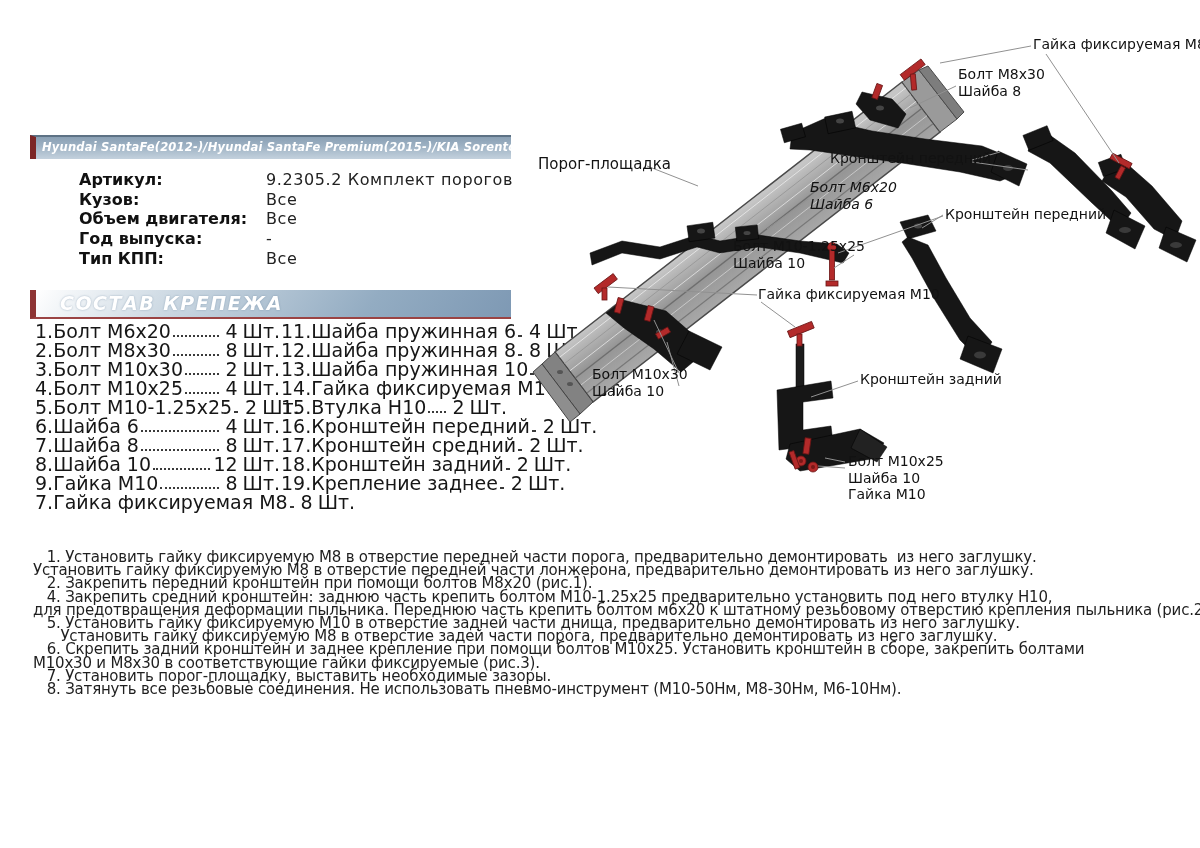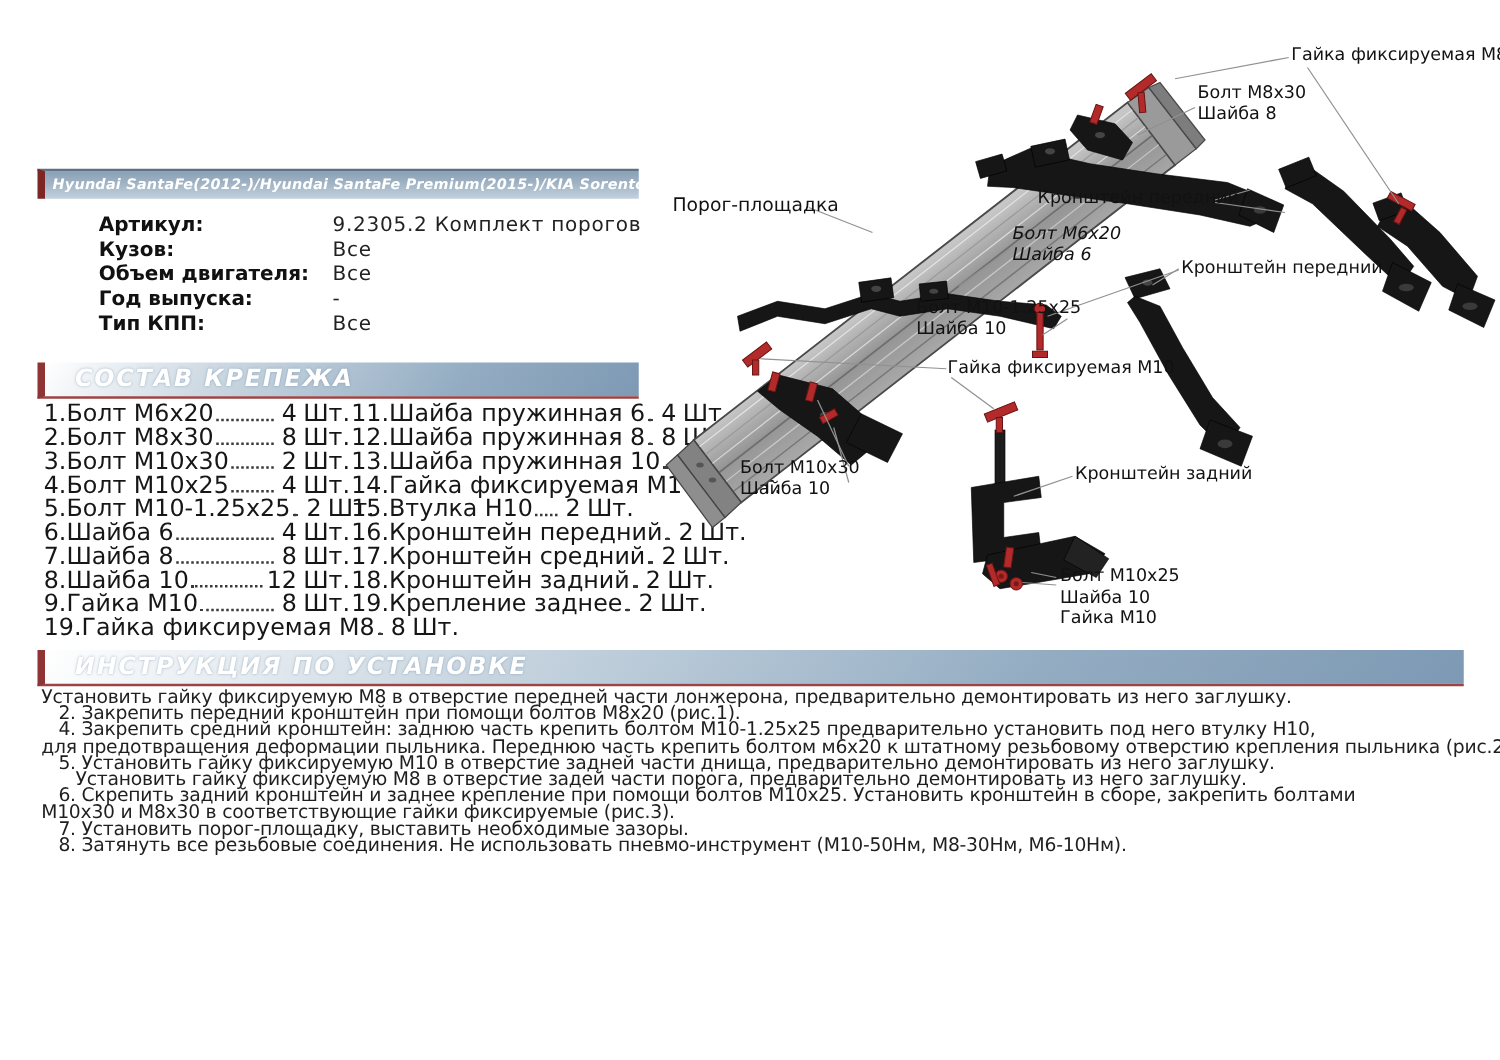--- a/index.html
+++ b/index.html
@@ -132,21 +132,21 @@
         <span class="pqty">12</span>
         <span class="punit">Шт.</span>
       </div>
     <div class="prow">
         <span class="pname">9.Гайка М10</span>
         <span class="pdots"></span>
         <span class="pqty">8</span>
         <span class="punit">Шт.</span>
       </div>
     <div class="prow">
-        <span class="pname">19.Гайка фиксируемая М8</span>
+        <span class="pname">7.Гайка фиксируемая М8</span>
         <span class="pdots"></span>
         <span class="pqty">8</span>
         <span class="punit">Шт.</span>
       </div>
   </div>
 
   <div class="parts c2">
     <div class="prow">
         <span class="pname">11.Шайба пружинная 6</span>
         <span class="pdots"></span>
@@ -347,25 +347,23 @@
       <div>Шайба 10</div>
     </div>
     <div class="dlabel" style="left:330px;top:371px;text-align:right;">Кронштейн задний</div>
     <div class="dlabel" style="left:318px;top:453px;">
       <div>Болт М10х25</div>
       <div>Шайба 10</div>
       <div>Гайка М10</div>
     </div>
   </div>
 
-  <div class="section-bar instr-bar">
-    <span>ИНСТРУКЦИЯ ПО УСТАНОВКЕ</span>
-  </div>
 
   <div class="instr-lines">
+    <div class="iline">   1. Установить гайку фиксируемую М8 в отверстие передней части порога, предварительно демонтировать  из него заглушку.</div>
     <div class="iline">Установить гайку фиксируемую М8 в отверстие передней части лонжерона, предварительно демонтировать из него заглушку.</div>
     <div class="iline">   2. Закрепить передний кронштейн при помощи болтов М8х20 (рис.1).</div>
     <div class="iline">   4. Закрепить средний кронштейн: заднюю часть крепить болтом М10-1.25х25 предварительно установить под него втулку Н10,</div>
     <div class="iline">для предотвращения деформации пыльника. Переднюю часть крепить болтом м6х20 к штатному резьбовому отверстию крепления пыльника (рис.2).</div>
     <div class="iline">   5. Установить гайку фиксируемую М10 в отверстие задней части днища, предварительно демонтировать из него заглушку.</div>
     <div class="iline">      Установить гайку фиксируемую М8 в отверстие задей части порога, предварительно демонтировать из него заглушку.</div>
     <div class="iline">   6. Скрепить задний кронштейн и заднее крепление при помощи болтов М10х25. Установить кронштейн в сборе, закрепить болтами</div>
     <div class="iline">М10х30 и М8х30 в соответствующие гайки фиксируемые (рис.3).</div>
     <div class="iline">   7. Установить порог-площадку, выставить необходимые зазоры.</div>
     <div class="iline">   8. Затянуть все резьбовые соединения. Не использовать пневмо-инструмент (М10-50Нм, М8-30Нм, М6-10Нм).</div>

